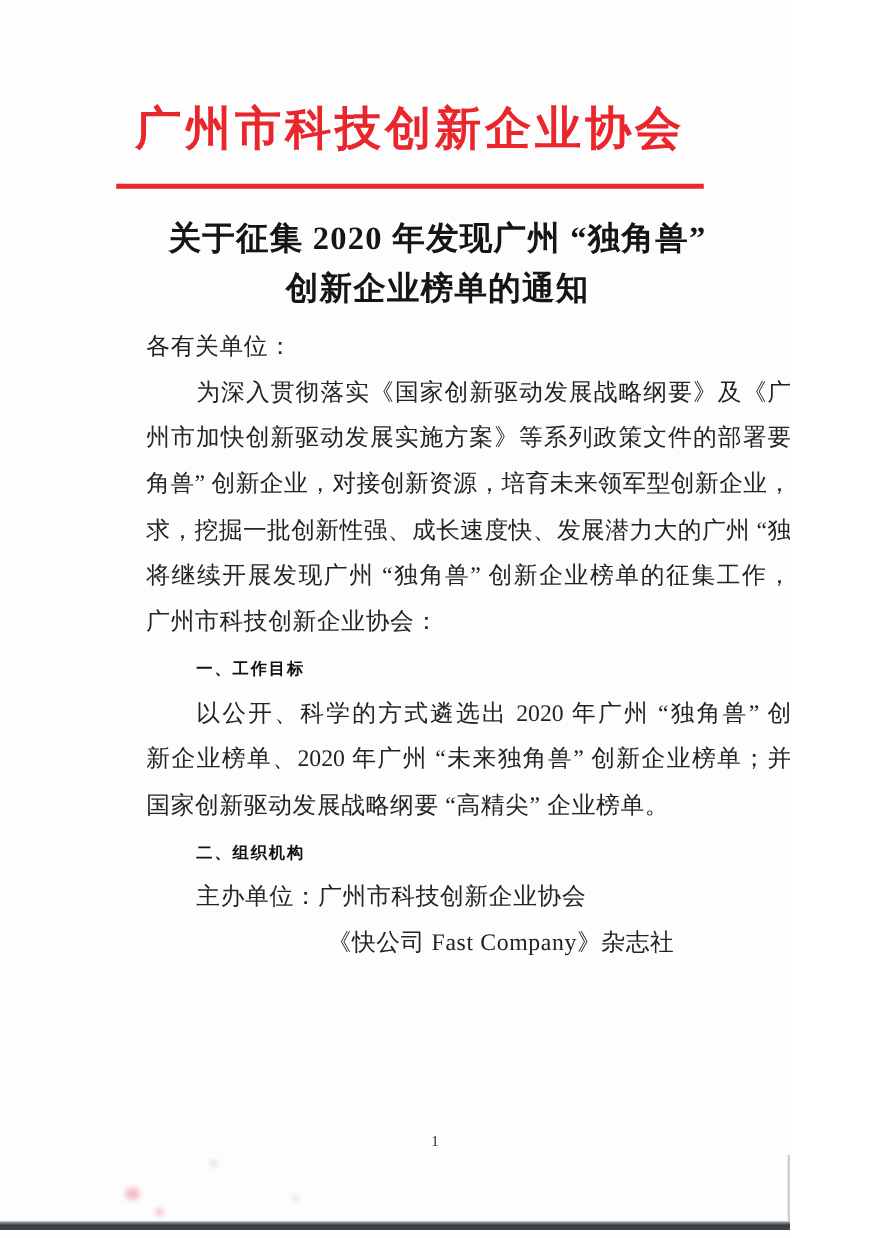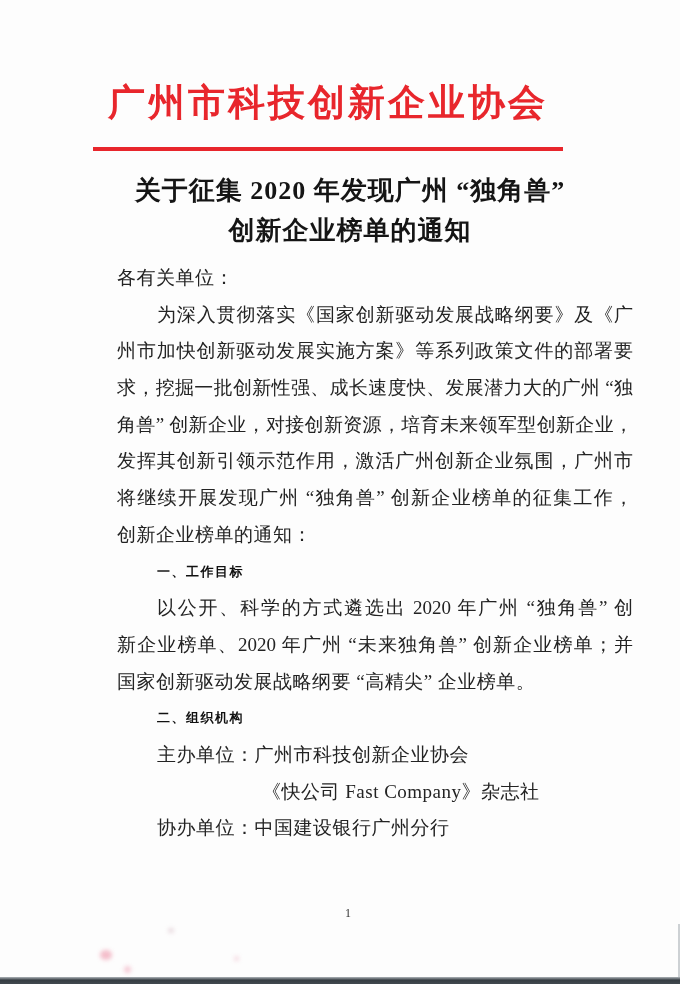--- a/index.html
+++ b/index.html
@@ -4,21 +4,20 @@
 <style>
   html, body { margin: 0; padding: 0; background: #ffffff; }
   #page {
     position: relative;
     width: 632px;
     height: 990px;
     background: #fdfdfd;
     overflow: hidden;
     font-family: "Liberation Serif", "DejaVu Serif", serif;
     color: #1e1e1e;
-    padding-left: 48px;
   }
 
   
   .org-header {
     position: absolute;
     top: 78px; left: 93px; width: 470px; height: 50px;
     text-align: center;
     font-size: 37px;
     font-weight: bold;
     letter-spacing: 3px;
@@ -114,33 +113,31 @@
 
   <div class="doc-title">
     <div>关于征集 2020 年发现广州 “独角兽”</div>
     <div>创新企业榜单的通知</div>
   </div>
 
   <div class="body-block">
     <div class="line">各有关单位：</div>
     <div class="line just indent">为深入贯彻落实《国家创新驱动发展战略纲要》及《广</div>
     <div class="line just">州市加快创新驱动发展实施方案》等系列政策文件的部署要</div>
+    <div class="line just">角兽” 创新企业，对接创新资源，培育未来领军型创新企业，</div>
     <div class="line just">求，挖掘一批创新性强、成长速度快、发展潜力大的广州 “独</div>
-    <div class="line just">角兽” 创新企业，对接创新资源，培育未来领军型创新企业，</div>
-    <div class="line just">发挥其创新引领示范作用，激活广州创新企业氛围，广州市</div>
     <div class="line just">将继续开展发现广州 “独角兽” 创新企业榜单的征集工作，</div>
-    <div class="line">创新企业榜单的通知：</div>
+    <div class="line">广州市科技创新企业协会：</div>
     <div class="line heading indent">一、工作目标</div>
     <div class="line just indent">以公开、科学的方式遴选出 2020 年广州 “独角兽” 创</div>
     <div class="line just">新企业榜单、2020 年广州 “未来独角兽” 创新企业榜单；并</div>
     <div class="line">国家创新驱动发展战略纲要 “高精尖” 企业榜单。</div>
     <div class="line heading indent">二、组织机构</div>
     <div class="line indent">主办单位：广州市科技创新企业协会</div>
     <div class="line indent-deep">《快公司 Fast Company》杂志社</div>
-    <div class="line indent">协办单位：中国建设银行广州分行</div>
   </div>
 
   <div class="page-number">1</div>
 
   <div class="smudge s1"></div>
   <div class="smudge s2"></div>
   <div class="smudge s3"></div>
   <div class="smudge s4"></div>
   <div class="scan-right-edge"></div>
   <div class="scan-bottom-edge"></div>

